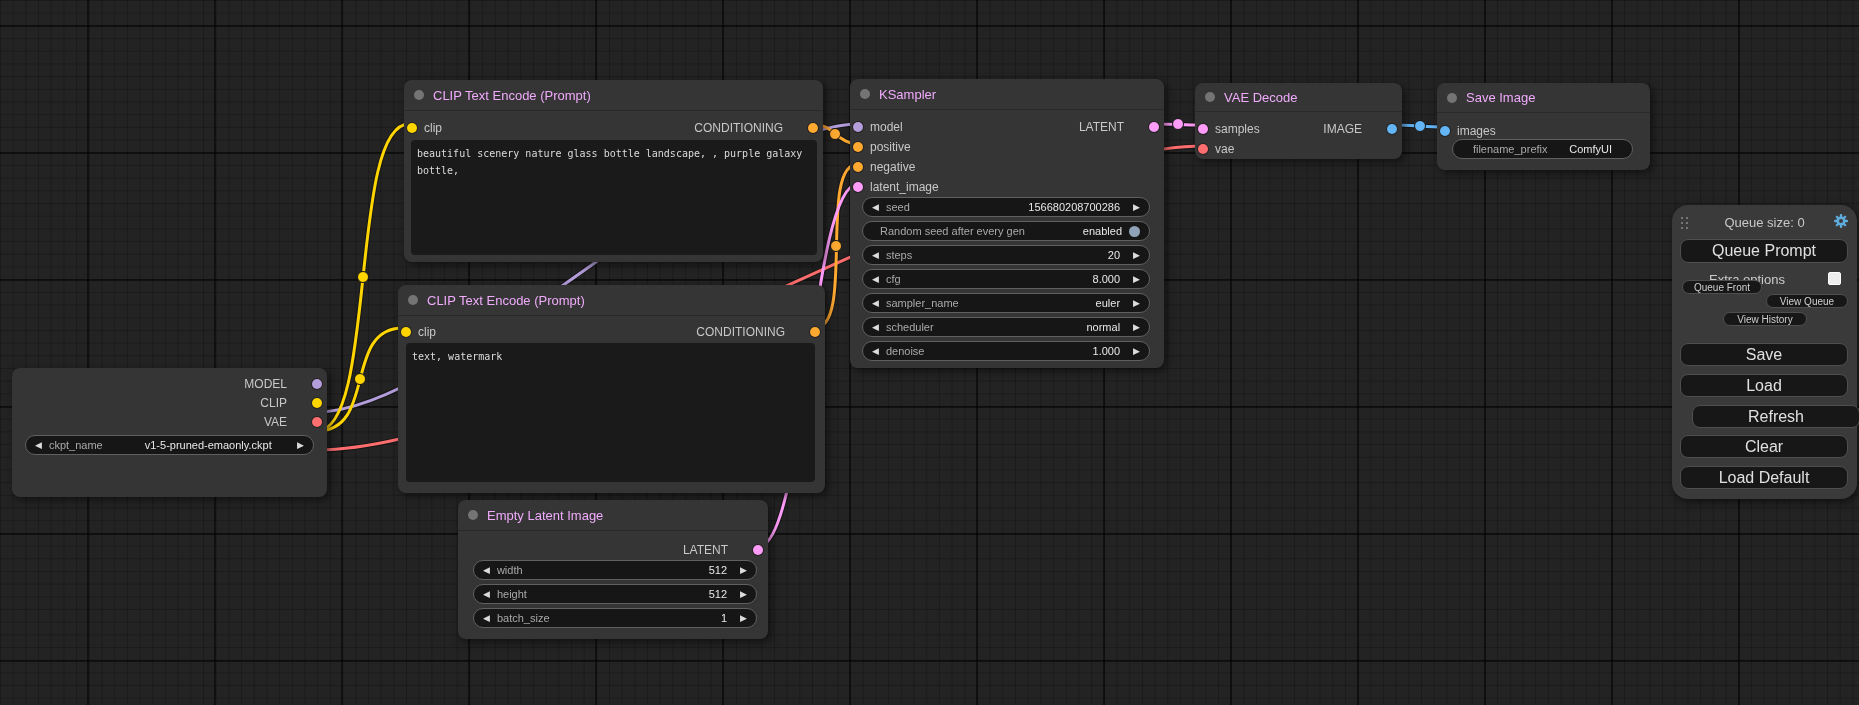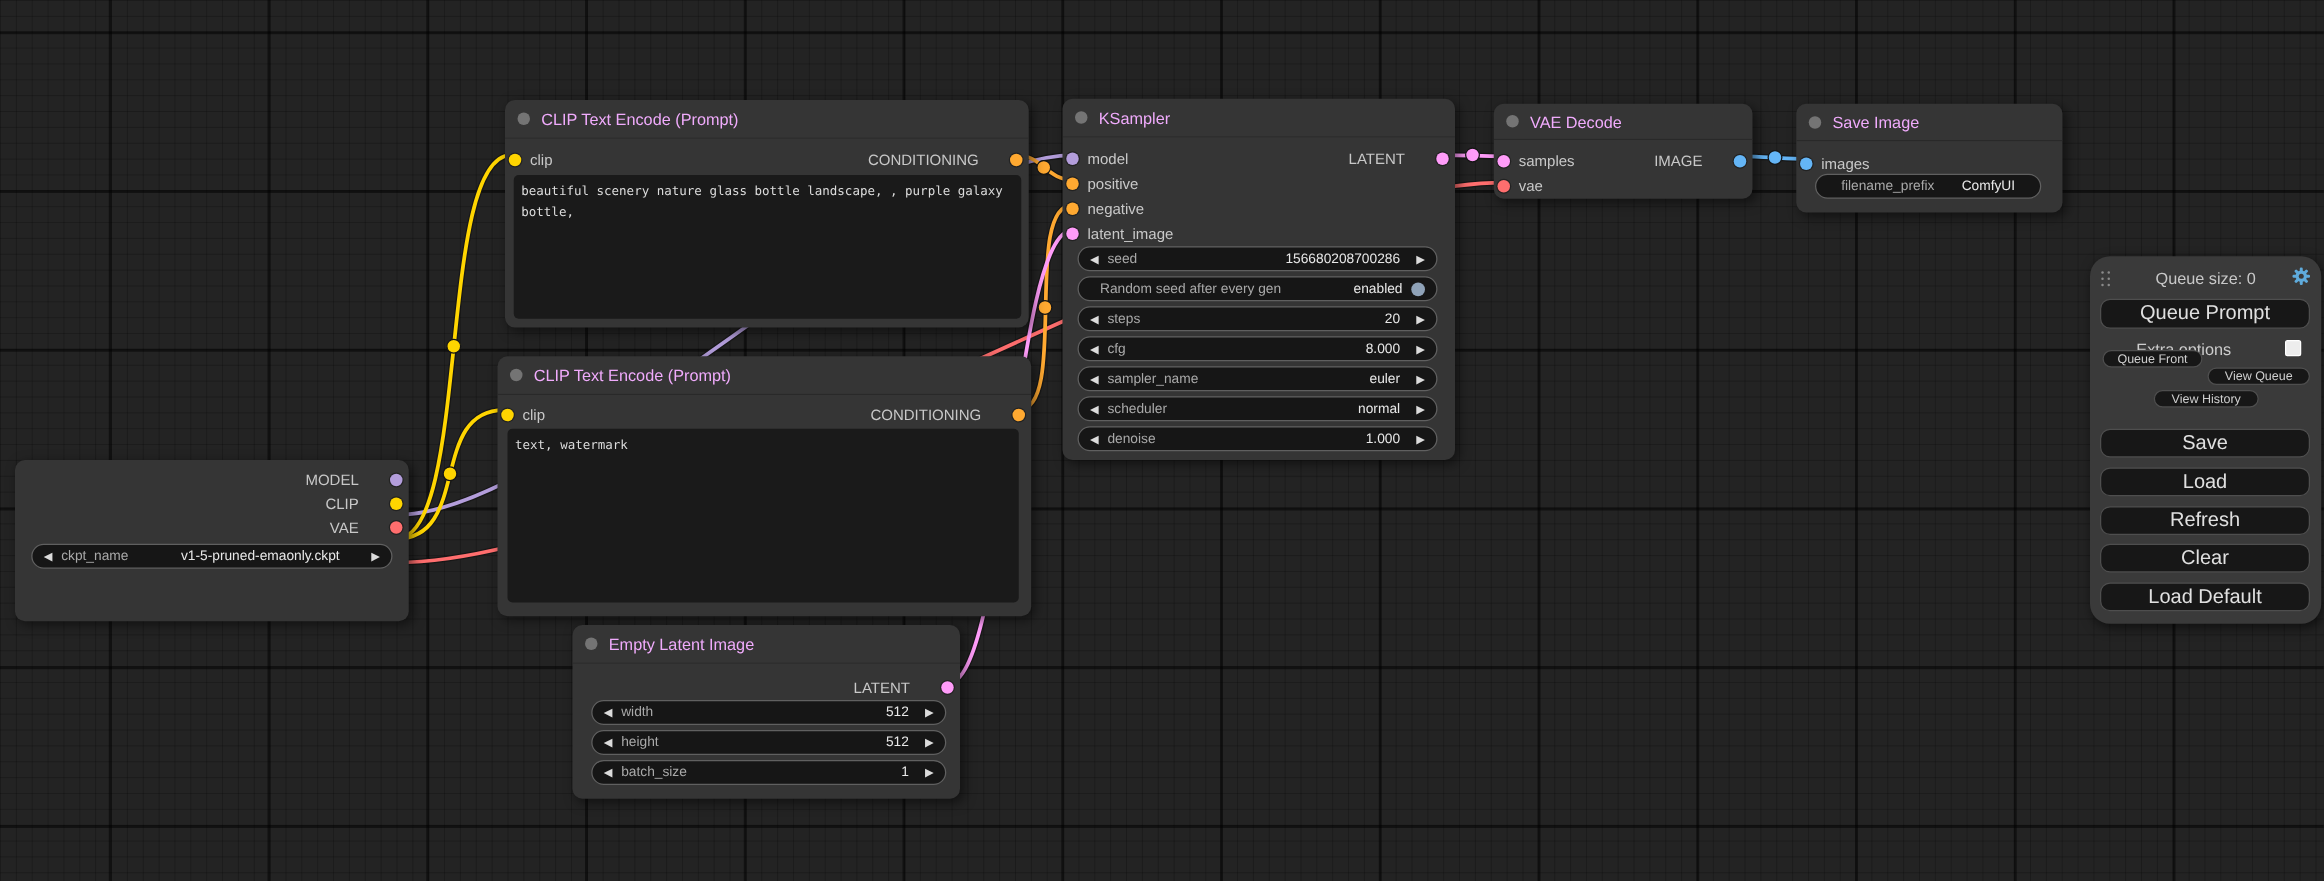--- a/index.html
+++ b/index.html
@@ -329,16 +329,16 @@
     <circle cx="8" cy="8" r="2" fill="#3a3a3a"></circle>
   </svg>
   <div class="btn" style="left:8px;top:34px;width:168px;height:24px;font-size:16px">Queue Prompt</div>
   <div class="extra-label">Extra options</div>
   <div class="checkbox"></div>
   <div class="btn btn-small" style="left:10px;top:75px;width:80px;height:14px">Queue Front</div>
   <div class="btn btn-small" style="left:94px;top:89px;width:82px;height:14px">View Queue</div>
   <div class="btn btn-small" style="left:51px;top:107px;width:84px;height:14px">View History</div>
   <div class="btn" style="left:8px;top:138px;width:168px;height:23px;font-size:16px">Save</div>
   <div class="btn" style="left:8px;top:169px;width:168px;height:23px;font-size:16px">Load</div>
-  <div class="btn" style="left:8px;top:200px;width:168px;height:23px;font-size:16px">Refresh</div>
+  <div class="btn" style="left:20px;top:200px;width:168px;height:23px;font-size:16px">Refresh</div>
   <div class="btn" style="left:8px;top:230px;width:168px;height:23px;font-size:16px">Clear</div>
   <div class="btn" style="left:8px;top:261px;width:168px;height:23px;font-size:16px">Load Default</div>
 </div>
 
 </body></html>

